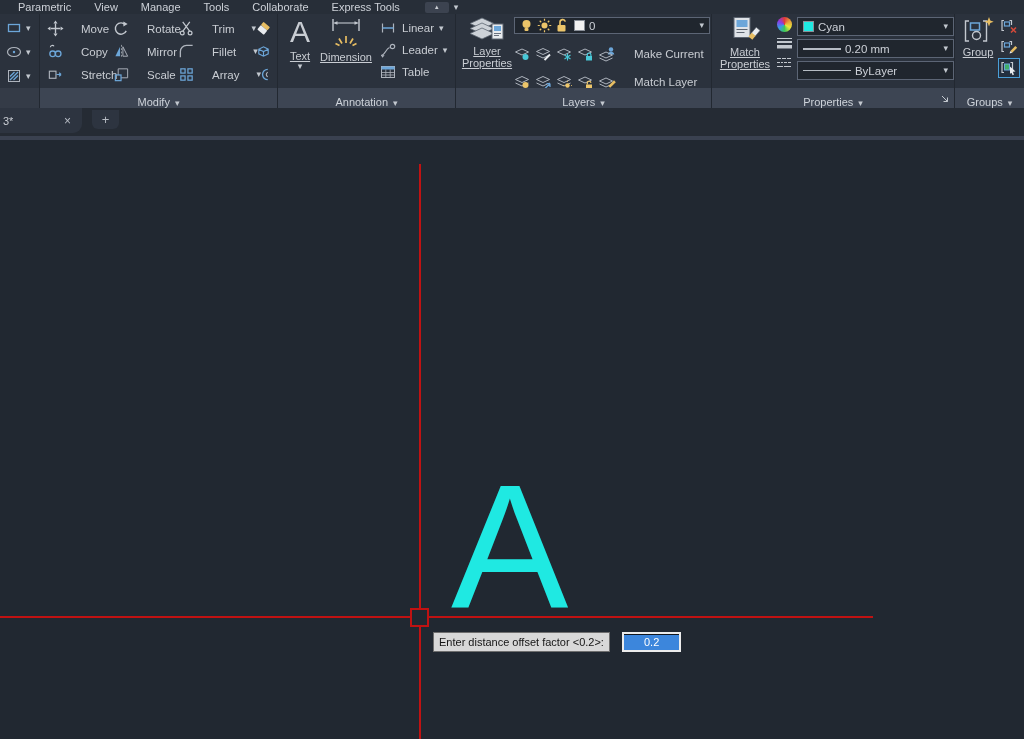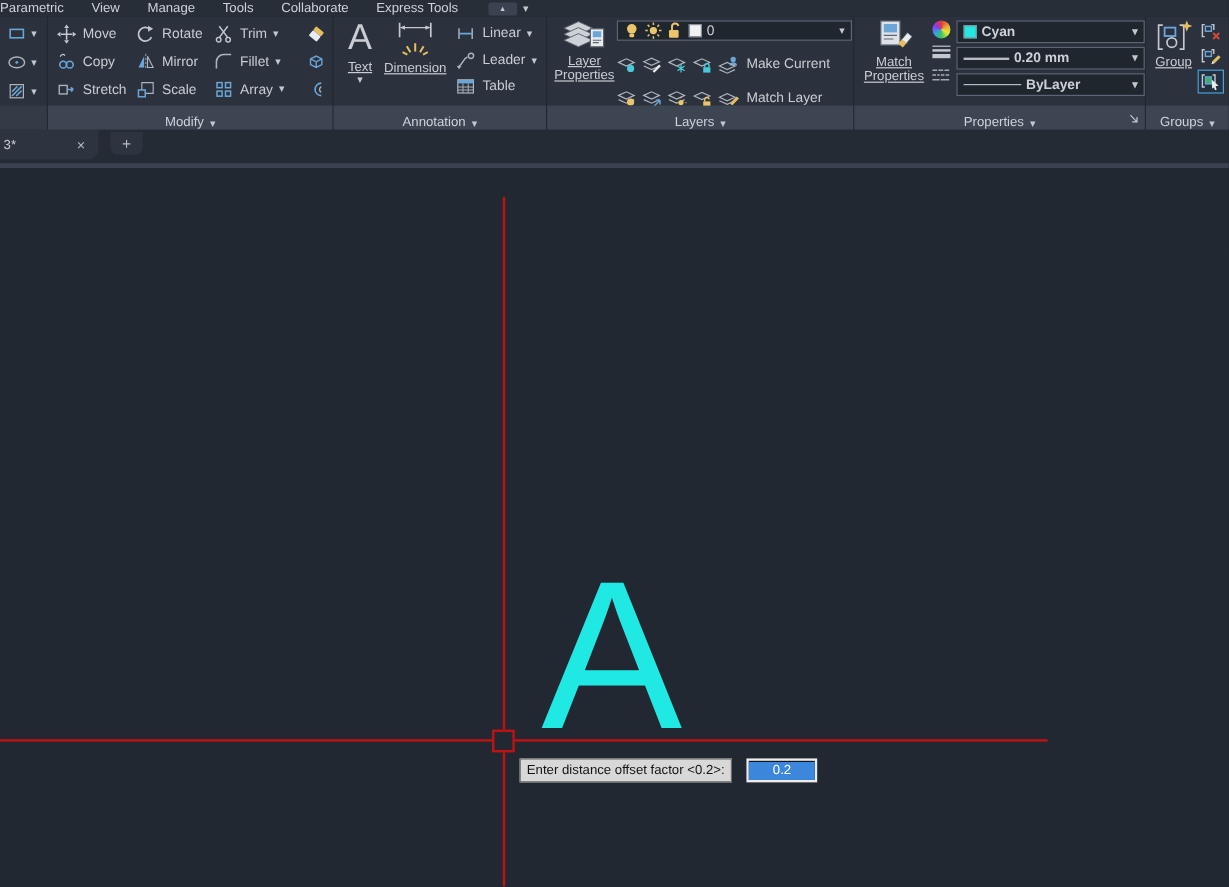--- a/index.html
+++ b/index.html
@@ -2,38 +2,38 @@
 <html style="--entity-cyan: #1FE9E2; --crosshair-red: #C01212; --selection-blue: #3C86DC;"><head>
 <meta charset="utf-8">
 <style>
   * { margin:0; padding:0; box-sizing:border-box; }
   html,body { width:1024px; height:739px; overflow:hidden; background:#212831;
     font-family:"Liberation Sans", sans-serif; color:#c9cdd3; }
   .app { position:relative; width:1024px; height:739px; }
 
   
   .menubar { height:14px; background:#272e38; display:flex; align-items:center;
-    font-size:11px; padding-left:0; column-gap:23px; color:#cdd1d8; }
+    font-size:11px; padding-left:18px; column-gap:23px; color:#cdd1d8; }
   .menu-item { white-space:nowrap; cursor:default; }
   .ribbon-min { display:flex; align-items:center; gap:5px; margin-left:2px; }
   .min-btn { width:24px; height:11px; background:#3c4350; border-radius:2px;
     display:flex; align-items:center; justify-content:center; font-size:7px; color:#c9cdd3; }
   .caret { font-size:9px; color:#c3c8cf; line-height:1; }
 
   
   .ribbon { display:flex; height:94px; background:#2b323d; }
   .panel { display:flex; flex-direction:column; border-right:1px solid #222831; }
   .panel:last-child { border-right:none; }
   .panel-content { height:74px; display:flex; }
   .panel-label { height:20px; background:#3d4553; display:flex; align-items:flex-end;
     justify-content:center; gap:5px; font-size:11px; color:#ced3da; position:relative; }
   .panel-label.dark { background:#343b47; }
 
   svg { display:block; }
-  .tool { display:flex; align-items:center; gap:5px; font-size:11.5px; white-space:nowrap; }
+  .tool { display:flex; align-items:center; gap:17px; font-size:11.5px; white-space:nowrap; }
 
   
   .p-draw { width:40px; }
   .p-draw .panel-content { flex-direction:column; padding:5px 0 0 5px; gap:6px; }
   .draw-row { display:flex; align-items:center; gap:3px; }
 
   
   .p-modify { width:238px; }
   .p-modify .panel-content { display:grid; grid-template-columns:64px 63px 75px 22px;
     grid-auto-rows:23px; align-items:center; padding:3px 0 0 7px; column-gap:2px; }
@@ -61,21 +61,21 @@
   .layer-tools { display:flex; height:20px; margin-top:12px; gap:4px; }
 
   
   .p-props { width:243px; }
   .p-props .panel-content { padding-left:6px; }
   .btn-matchprops { width:56px; }
   .mini-col { display:flex; flex-direction:column; align-items:center; gap:5px;
     padding-top:3px; margin:0 4px; }
   .color-wheel { width:15px; height:15px; border-radius:50%;
     background:conic-gradient(#e03a3a,#e7a33a,#e7e73a,#3ac75a,#3a9be7,#8a3ae7,#e03a3a); }
-  .props-col { display:flex; flex-direction:column; gap:3px; padding-top:3px; width:163px;font-weight:bold; }
+  .props-col { display:flex; flex-direction:column; gap:3px; padding-top:3px; width:163px; }
   .lw-line { height:2px; background:#b6bcc4; width:38px; }
   .lt-line { height:1px; background:#b6bcc4; width:48px; }
   .swatch-cyan { width:11px; height:11px; background:var(--entity-cyan,#1fe9e2); border:1px solid #8a9099; }
   .launcher { position:absolute; right:4px; bottom:4px; }
 
   
   .p-groups { width:69px; }
   .p-groups .panel-content { padding-left:5px; }
   .btn-group { width:36px; }
   .groups-col { display:flex; flex-direction:column; gap:1px; padding-top:2px; margin-left:2px; }

